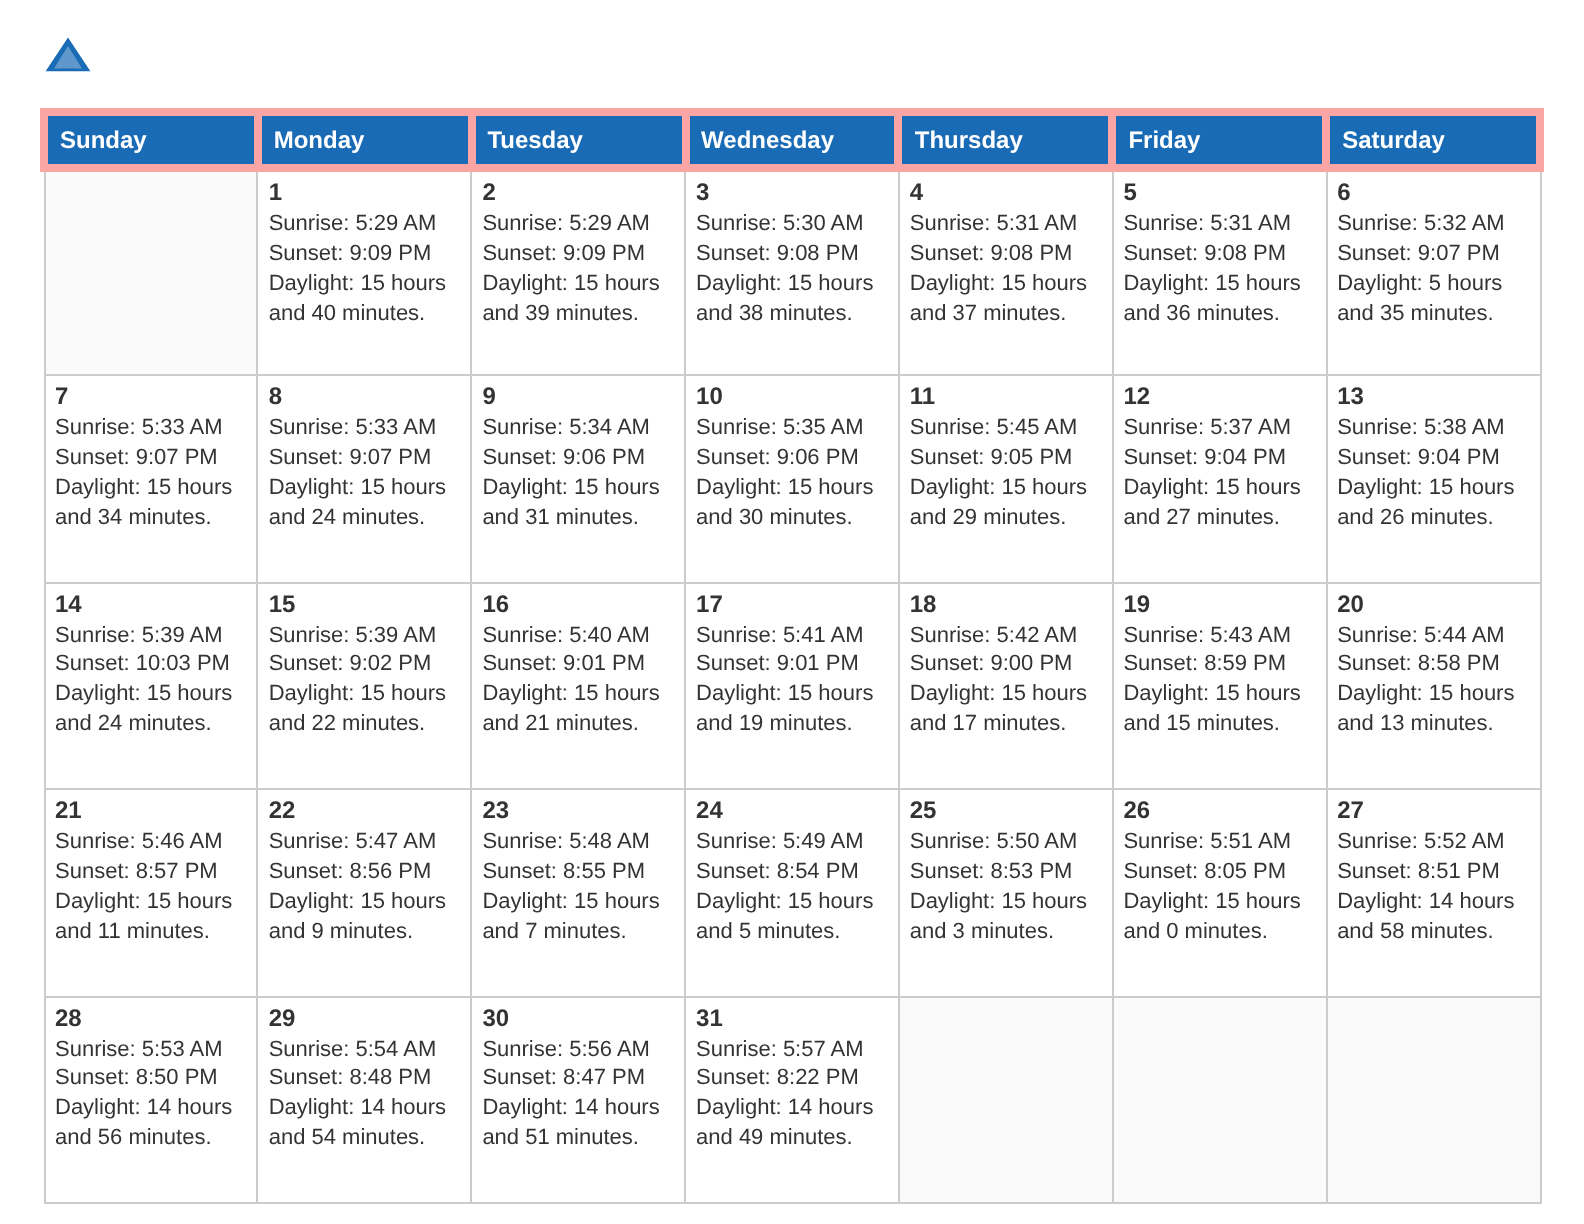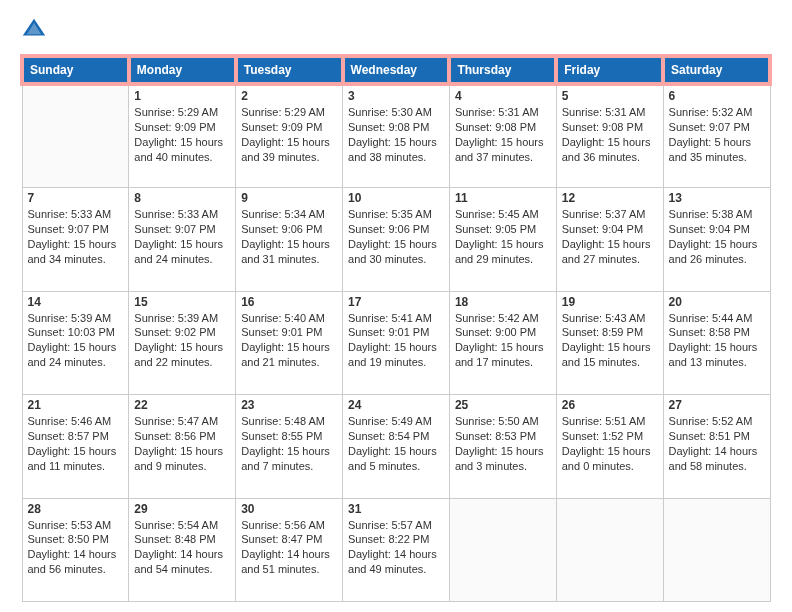--- a/index.html
+++ b/index.html
@@ -338,21 +338,21 @@
         <div class="day-info">
           <span>Sunrise: 5:50 AM</span><br>
           <span>Sunset: 8:53 PM</span><br>
           <span>Daylight: 15 hours and 3 minutes.</span>
         </div>
       </td>
           <td>
         <span class="day-number">26</span>
         <div class="day-info">
           <span>Sunrise: 5:51 AM</span><br>
-          <span>Sunset: 1:52 PM</span><br>
+          <span>Sunset: 8:05 PM</span><br>
           <span>Daylight: 15 hours and 0 minutes.</span>
         </div>
       </td>
           <td>
         <span class="day-number">27</span>
         <div class="day-info">
           <span>Sunrise: 5:52 AM</span><br>
           <span>Sunset: 8:51 PM</span><br>
           <span>Daylight: 14 hours and 58 minutes.</span>
         </div>

